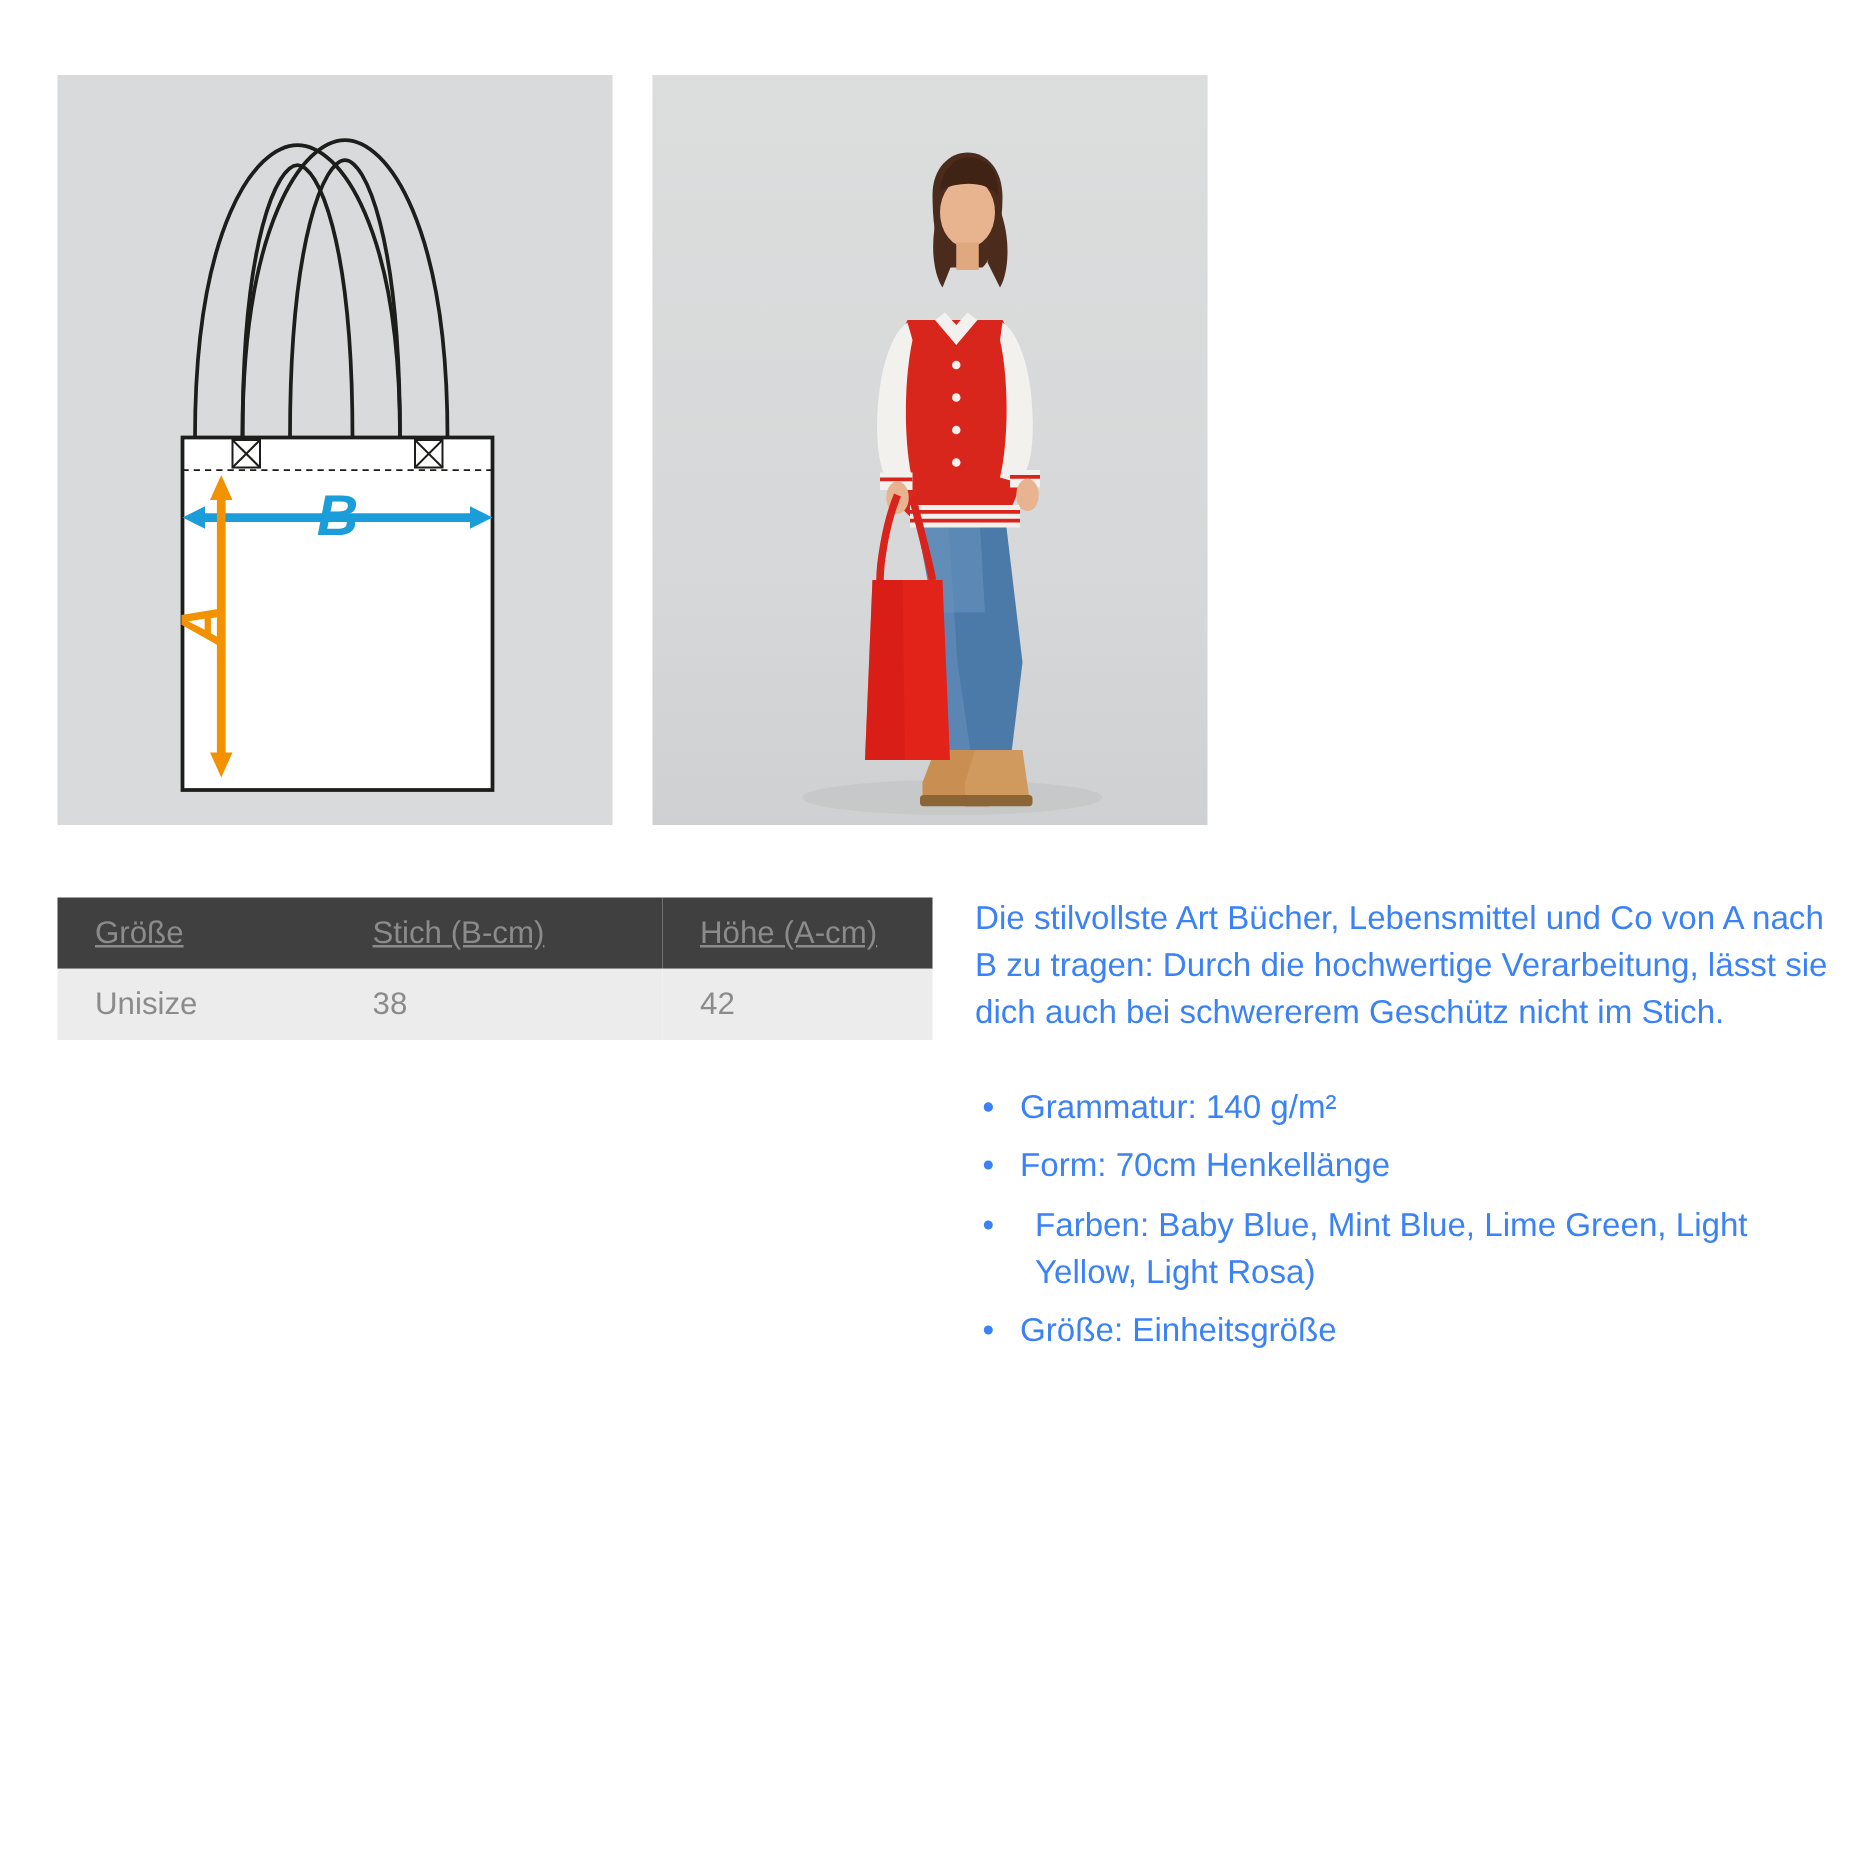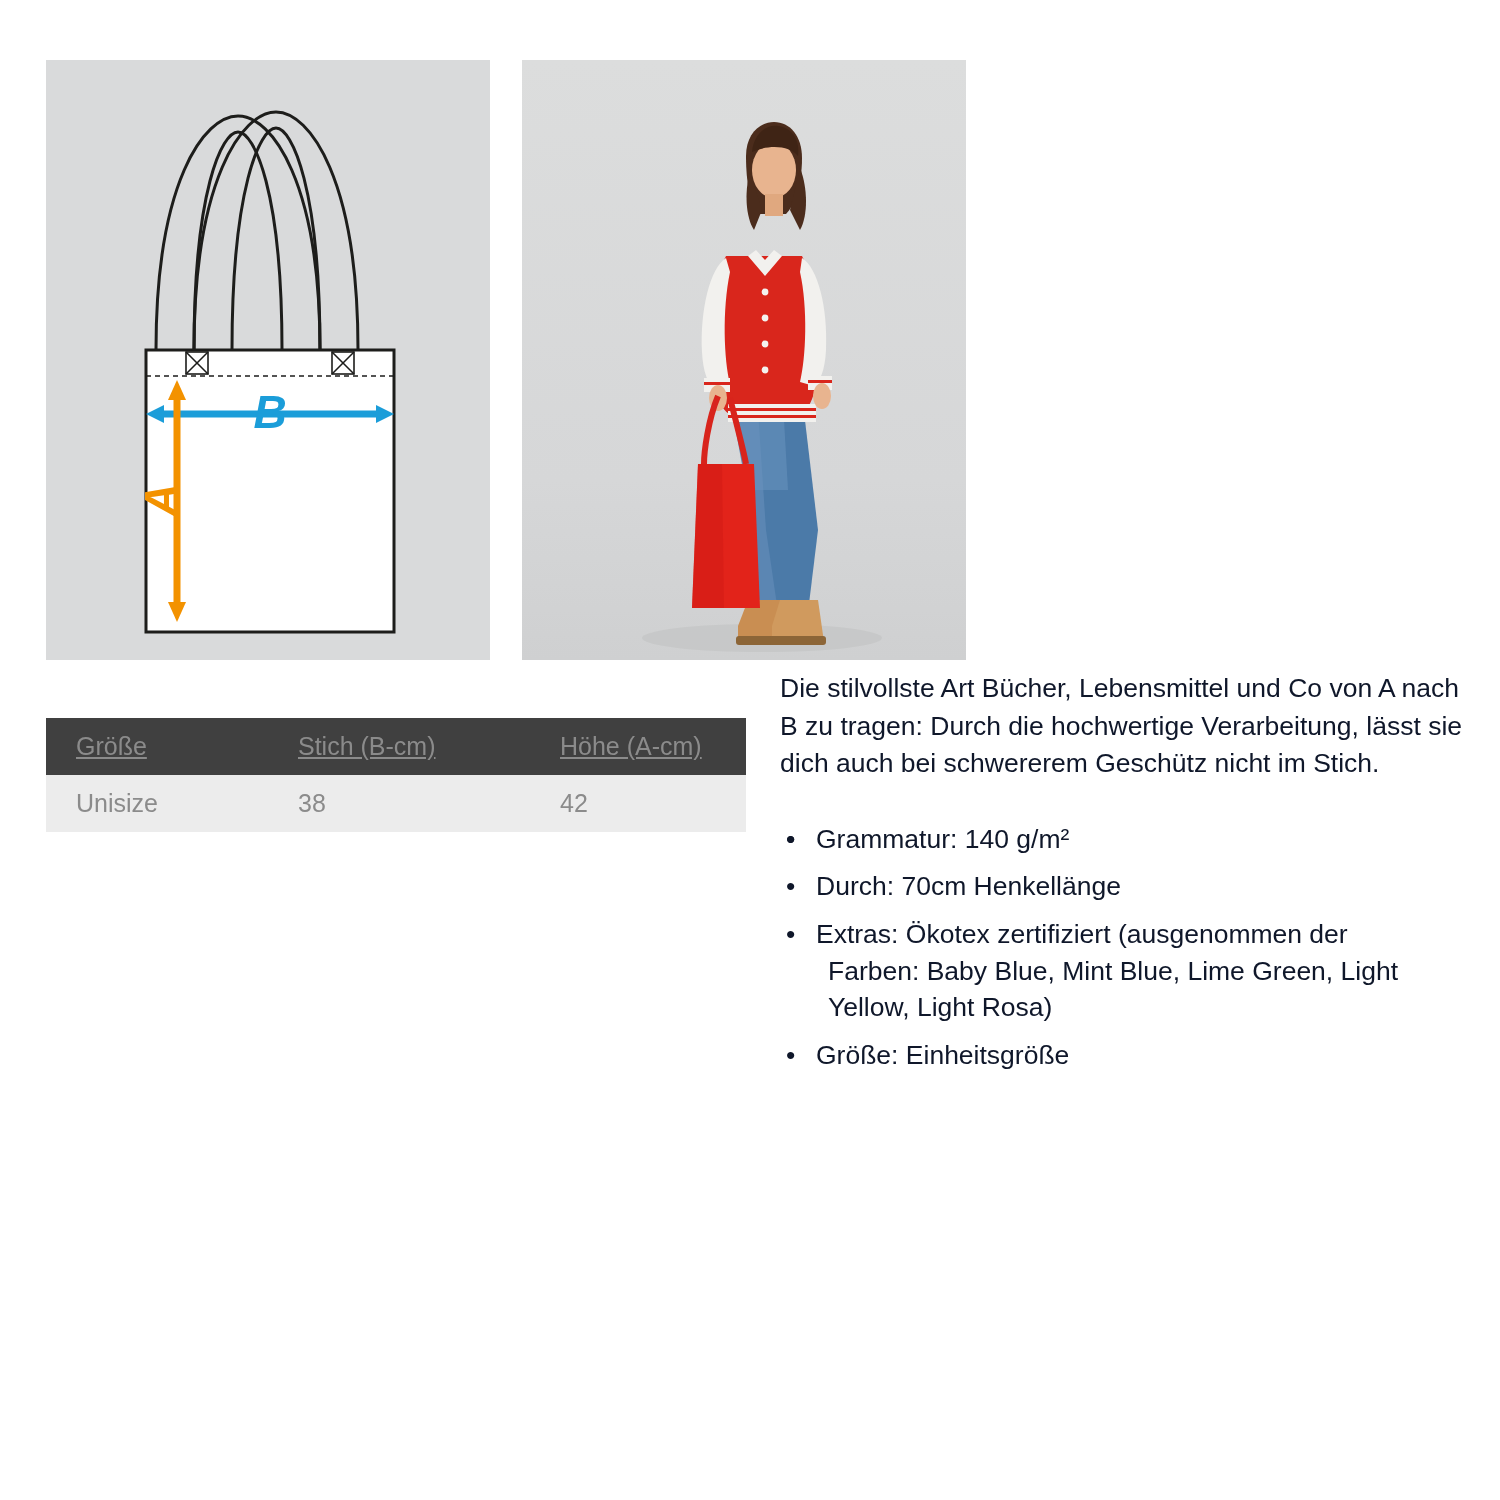--- a/index.html
+++ b/index.html
@@ -59,25 +59,25 @@
   .size-table thead tr { background: #404040; text-decoration: underline; }
   .size-table tbody tr { background: #ececec; margin-left: 20px; }
   .size-table col.c1 { width: 222px; }
   .size-table col.c2 { width: 262px; }
   .size-table col.c3 { width: 216px; }
 
   
   .desc {
     position: absolute;
     left: 780px;
-    top: 670px;
+    top: 716px;
     width: 690px;
     font-size: 26.5px;
     line-height: 1.42;
-    color: #0f172a;
+    color: #3b82f6;
   }
   .desc p {
     margin: 0;
   }
   .bullets {
     margin: 38px 0 0 0;
     padding: 0;
     list-style: none;
   }
   .bullets li {
@@ -246,25 +246,24 @@
   <ul class="bullets">
     <li>
       <span class="dot">•</span>
     </li>
     <li>
       <span class="dot">•</span>
       <span>Grammatur: 140 g/m²</span>
     </li>
     <li>
       <span class="dot">•</span>
-      <span>Durch: 70cm Henkellänge</span>
-    </li>
-    <li>
-      <span class="dot">•</span>
-      <span>Extras: Ökotex zertifiziert (ausgenommen der</span>
+      <span>Form: 70cm Henkellänge</span>
+    </li>
+    <li>
+      <span class="dot">•</span>
       <span class="cont">Farben: Baby Blue, Mint Blue, Lime Green, Light Yellow, Light Rosa)</span>
     </li>
     <li>
       <span class="dot">•</span>
       <span>Größe:   Einheitsgröße</span>
     </li>
   </ul>
 </div>
 
 </body></html>

